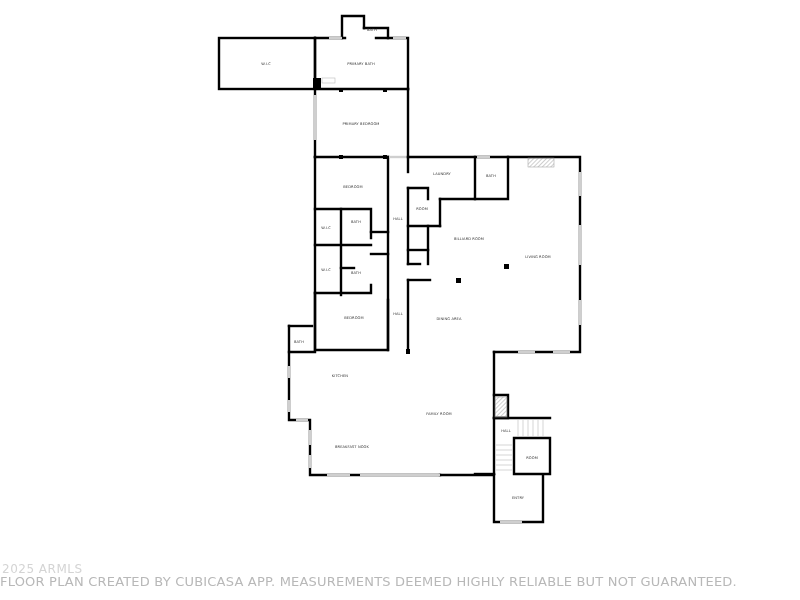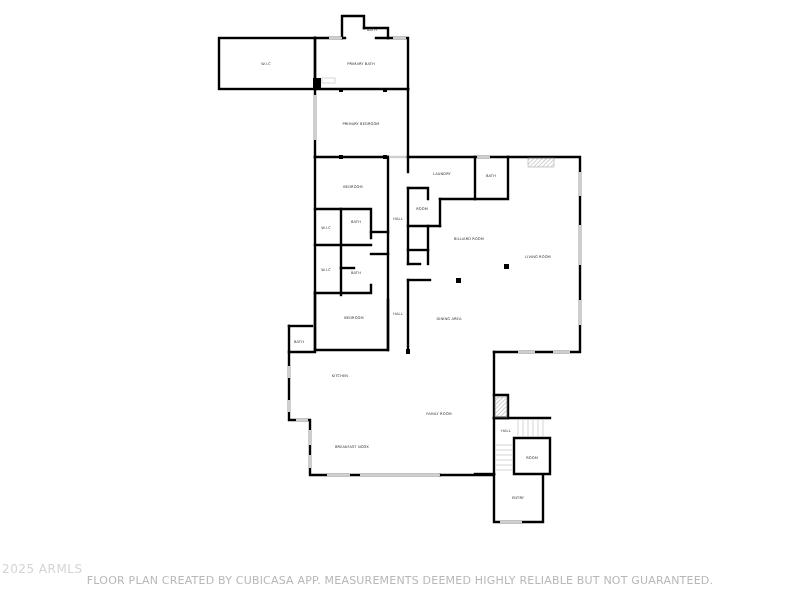--- a/index.html
+++ b/index.html
@@ -1,20 +1,20 @@
 <!DOCTYPE html>
 <html><head>
 <meta charset="utf-8">
 <style>
   html, body { margin:0; padding:0; background:#ffffff; }
   body { width:800px; height:600px; position:relative; overflow:hidden; font-family:"DejaVu Sans", sans-serif; }
   #plan { position:absolute; left:0; top:0; width:800px; height:600px; }
   .lbl { font-family:"DejaVu Sans", sans-serif; font-size:3.6px; fill:#333; text-anchor:middle; letter-spacing:0.1px; }
   .copy { position:absolute; left:2px; top:562px; font-family:"DejaVu Sans", sans-serif; font-size:12px; color:#d4d4d4; letter-spacing:0.5px; }
-  .disc { position:absolute; left:0; width:800px; top:574px; text-align:center; font-family:"DejaVu Sans", sans-serif; font-size:11px; color:#b8b8b8; letter-spacing:0.2px; }
+  .disc { position:absolute; left:0; width:800px; top:574px; font-family:"DejaVu Sans", sans-serif; font-size:13px; color:#b8b8b8; letter-spacing:0.2px; }
 </style>
 </head>
 <body>
 
 <svg id="plan" viewBox="0 0 800 600" xmlns="http://www.w3.org/2000/svg">
   <defs>
     <pattern id="hatch" width="3" height="3" patternUnits="userSpaceOnUse" patternTransform="rotate(45)">
       <line x1="0" y1="0" x2="0" y2="3" stroke="#888" stroke-width="0.8"></line>
     </pattern>
   </defs>

